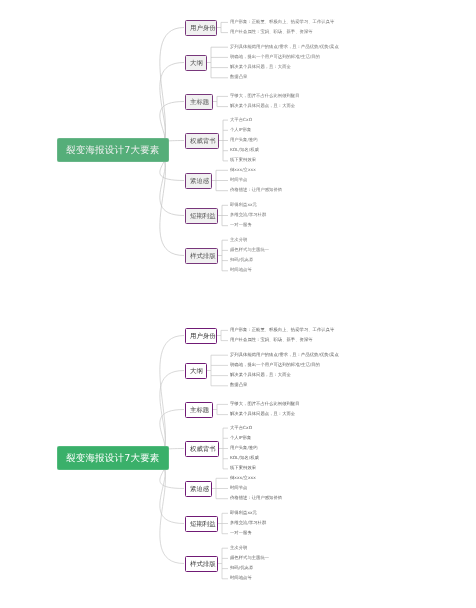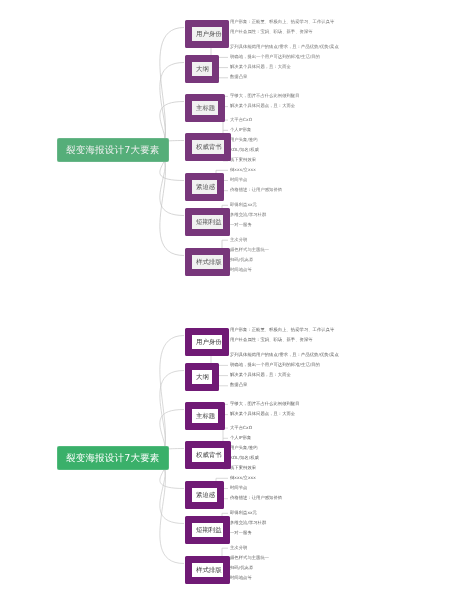--- a/index.html
+++ b/index.html
@@ -28,21 +28,21 @@
     padding:7px 9px;
     border-radius:2px;
     white-space:nowrap;
     line-height:1;
     box-shadow:0 0 0 .5px rgba(255,255,255,.25) inset;
   }
 
   
   .branch-node{
     position:absolute;
-    border:7px solid #701a75;
+    border:1px solid #701a75;
     background:#ffffff;
     color:#3c3c3c;
     font-size:6.4px;
     line-height:1;
     padding:4px 4px;
     border-radius:1.5px;
     white-space:nowrap;
     text-align:center;
   }
 

